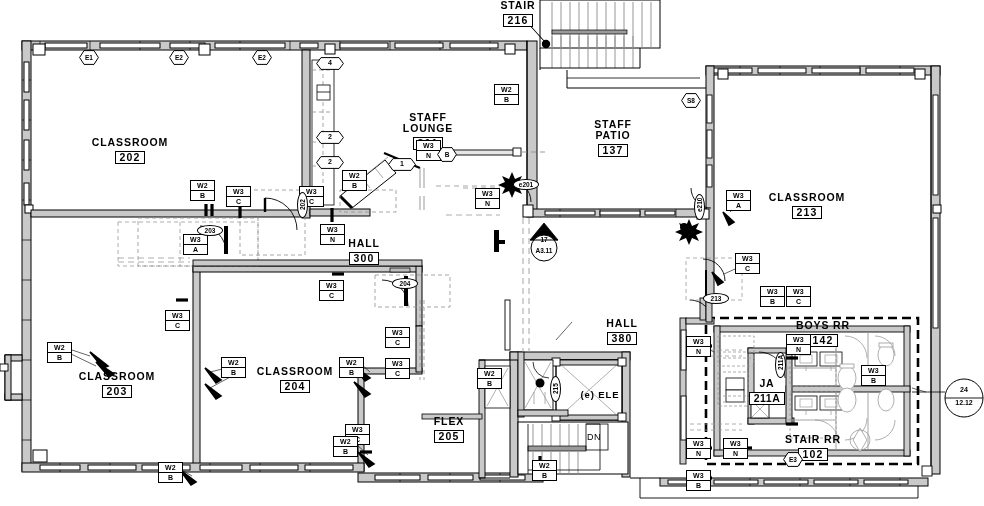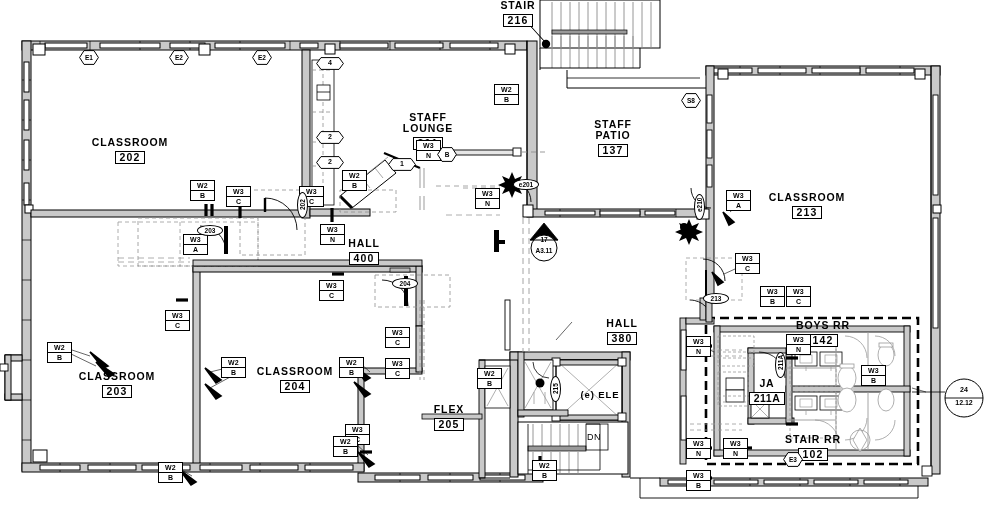--- a/index.html
+++ b/index.html
@@ -682,34 +682,34 @@
     <div class="room-num">137</div>
   </div>
 
   <div class="ov room-label" style="left:752px;top:192px;width:110px;">
     <div class="room-name">CLASSROOM</div>
     <div class="room-num">213</div>
   </div>
 
   <div class="ov room-label" style="left:334px;top:238px;width:60px;">
     <div class="room-name">HALL</div>
-    <div class="room-num">400</div>
+    <div class="room-num">300</div>
   </div>
 
   <div class="ov room-label" style="left:62px;top:371px;width:110px;">
     <div class="room-name">CLASSROOM</div>
     <div class="room-num">203</div>
   </div>
 
   <div class="ov room-label" style="left:240px;top:366px;width:110px;">
     <div class="room-name">CLASSROOM</div>
     <div class="room-num">204</div>
   </div>
 
-  <div class="ov room-label" style="left:418px;top:404px;width:62px;">
+  <div class="ov room-label" style="left:418px;top:416px;width:62px;">
     <div class="room-name">FLEX</div>
     <div class="room-num">205</div>
   </div>
 
 
   <div class="ov room-label" style="left:594px;top:318px;width:56px;">
     <div class="room-name">HALL</div>
     <div class="room-num">380</div>
   </div>
 

